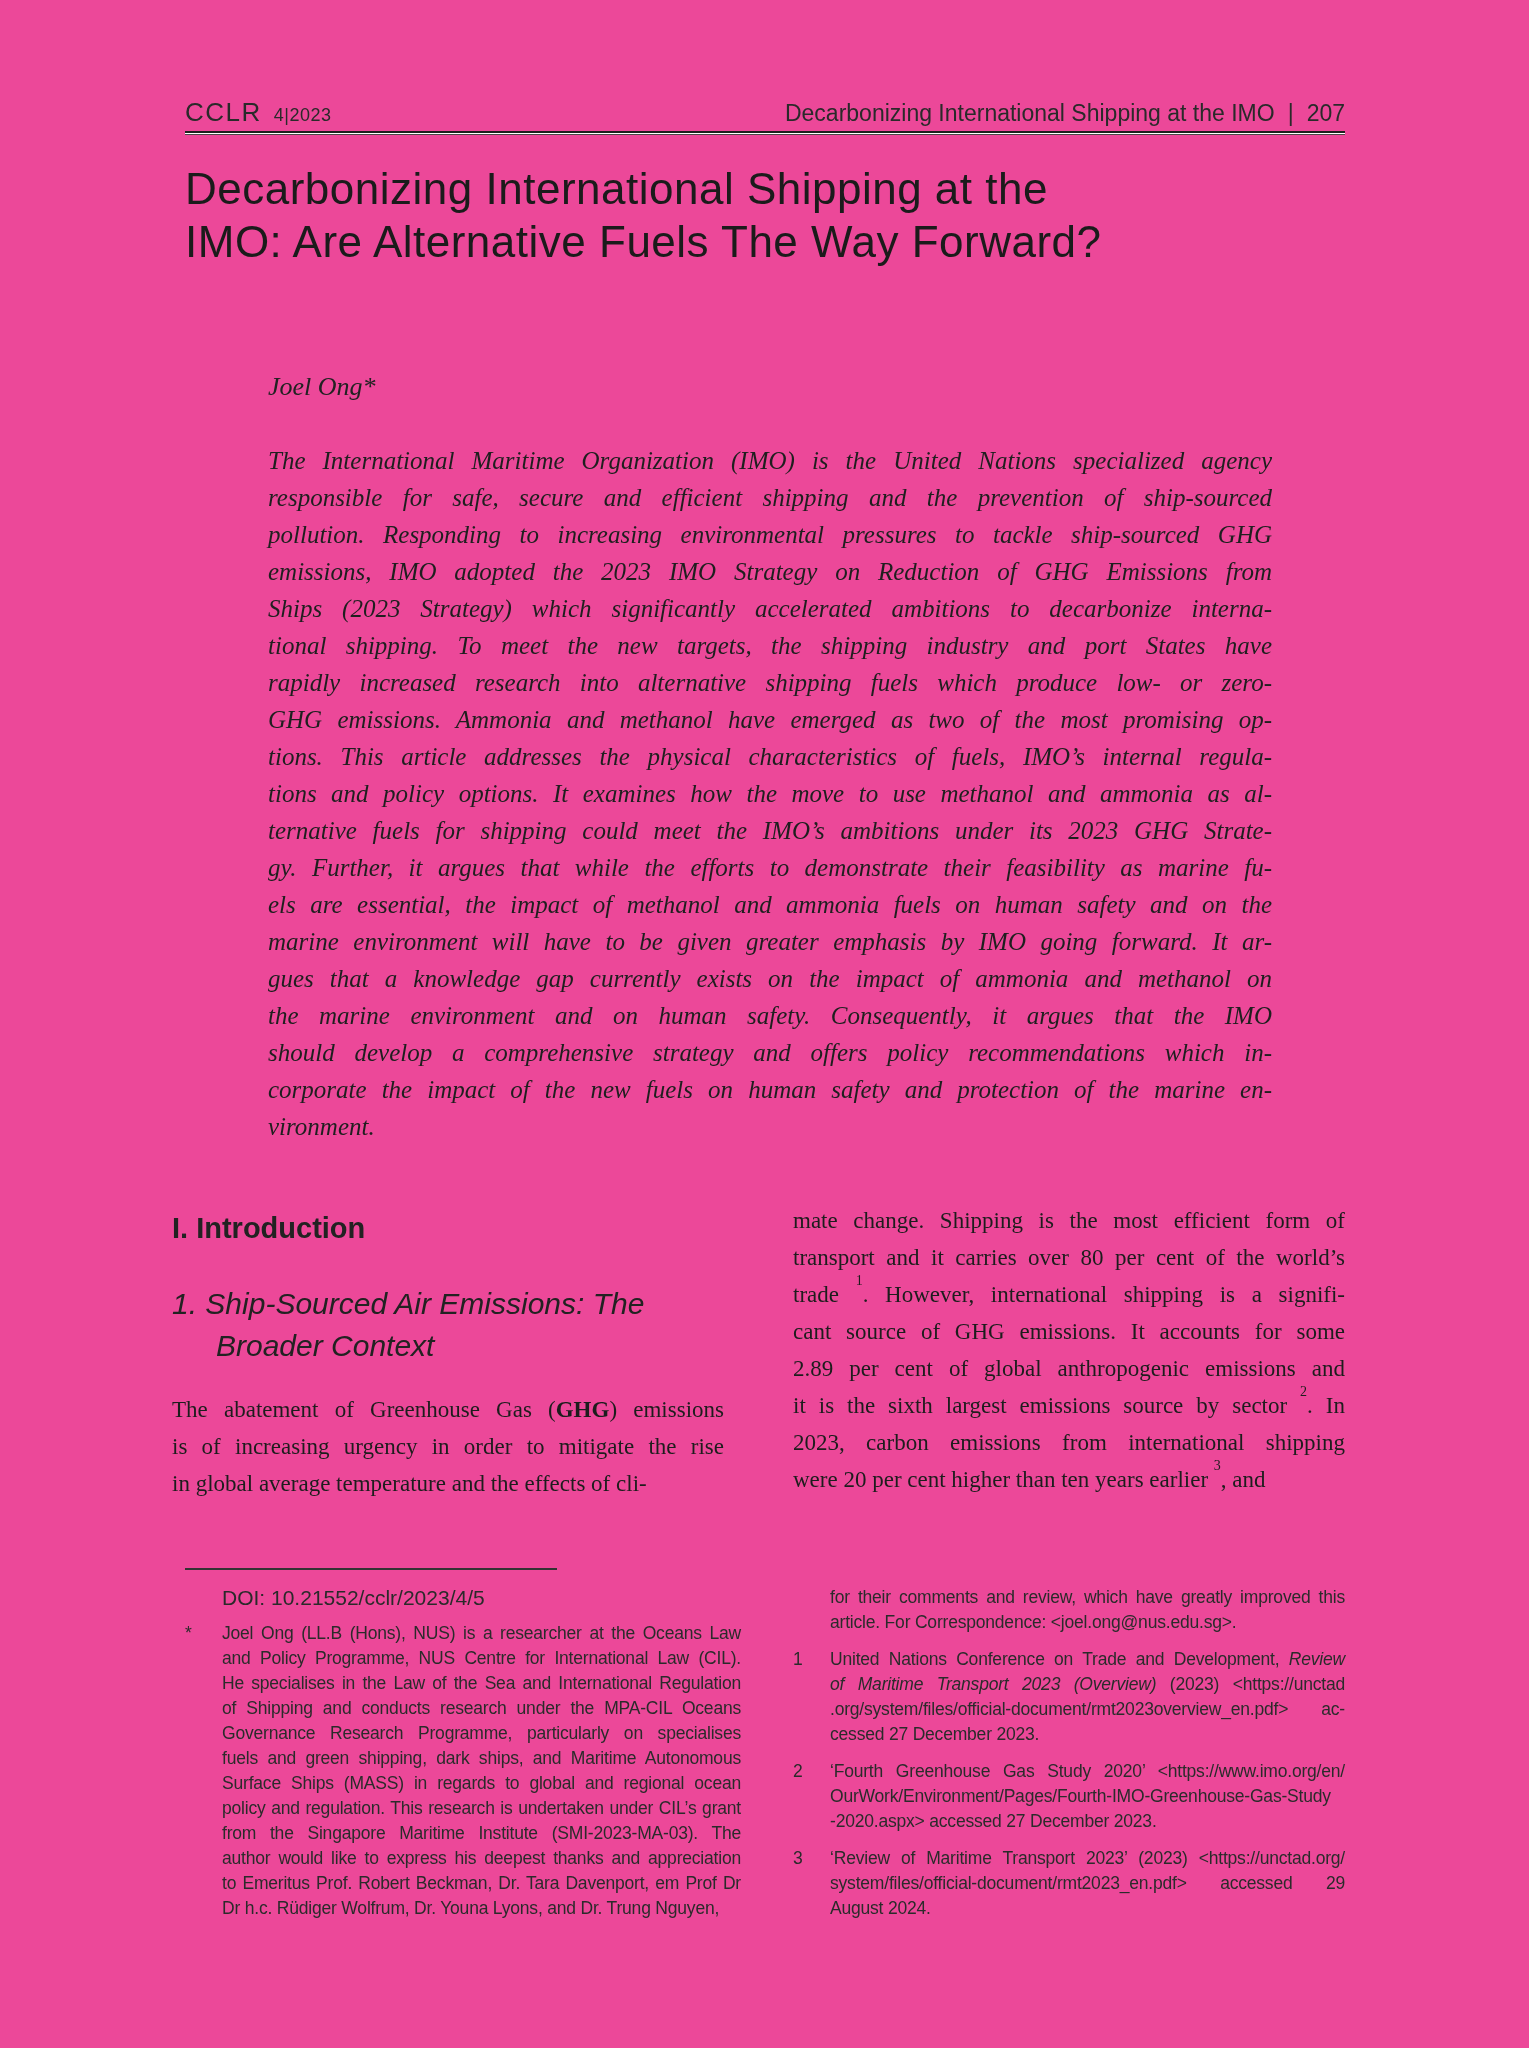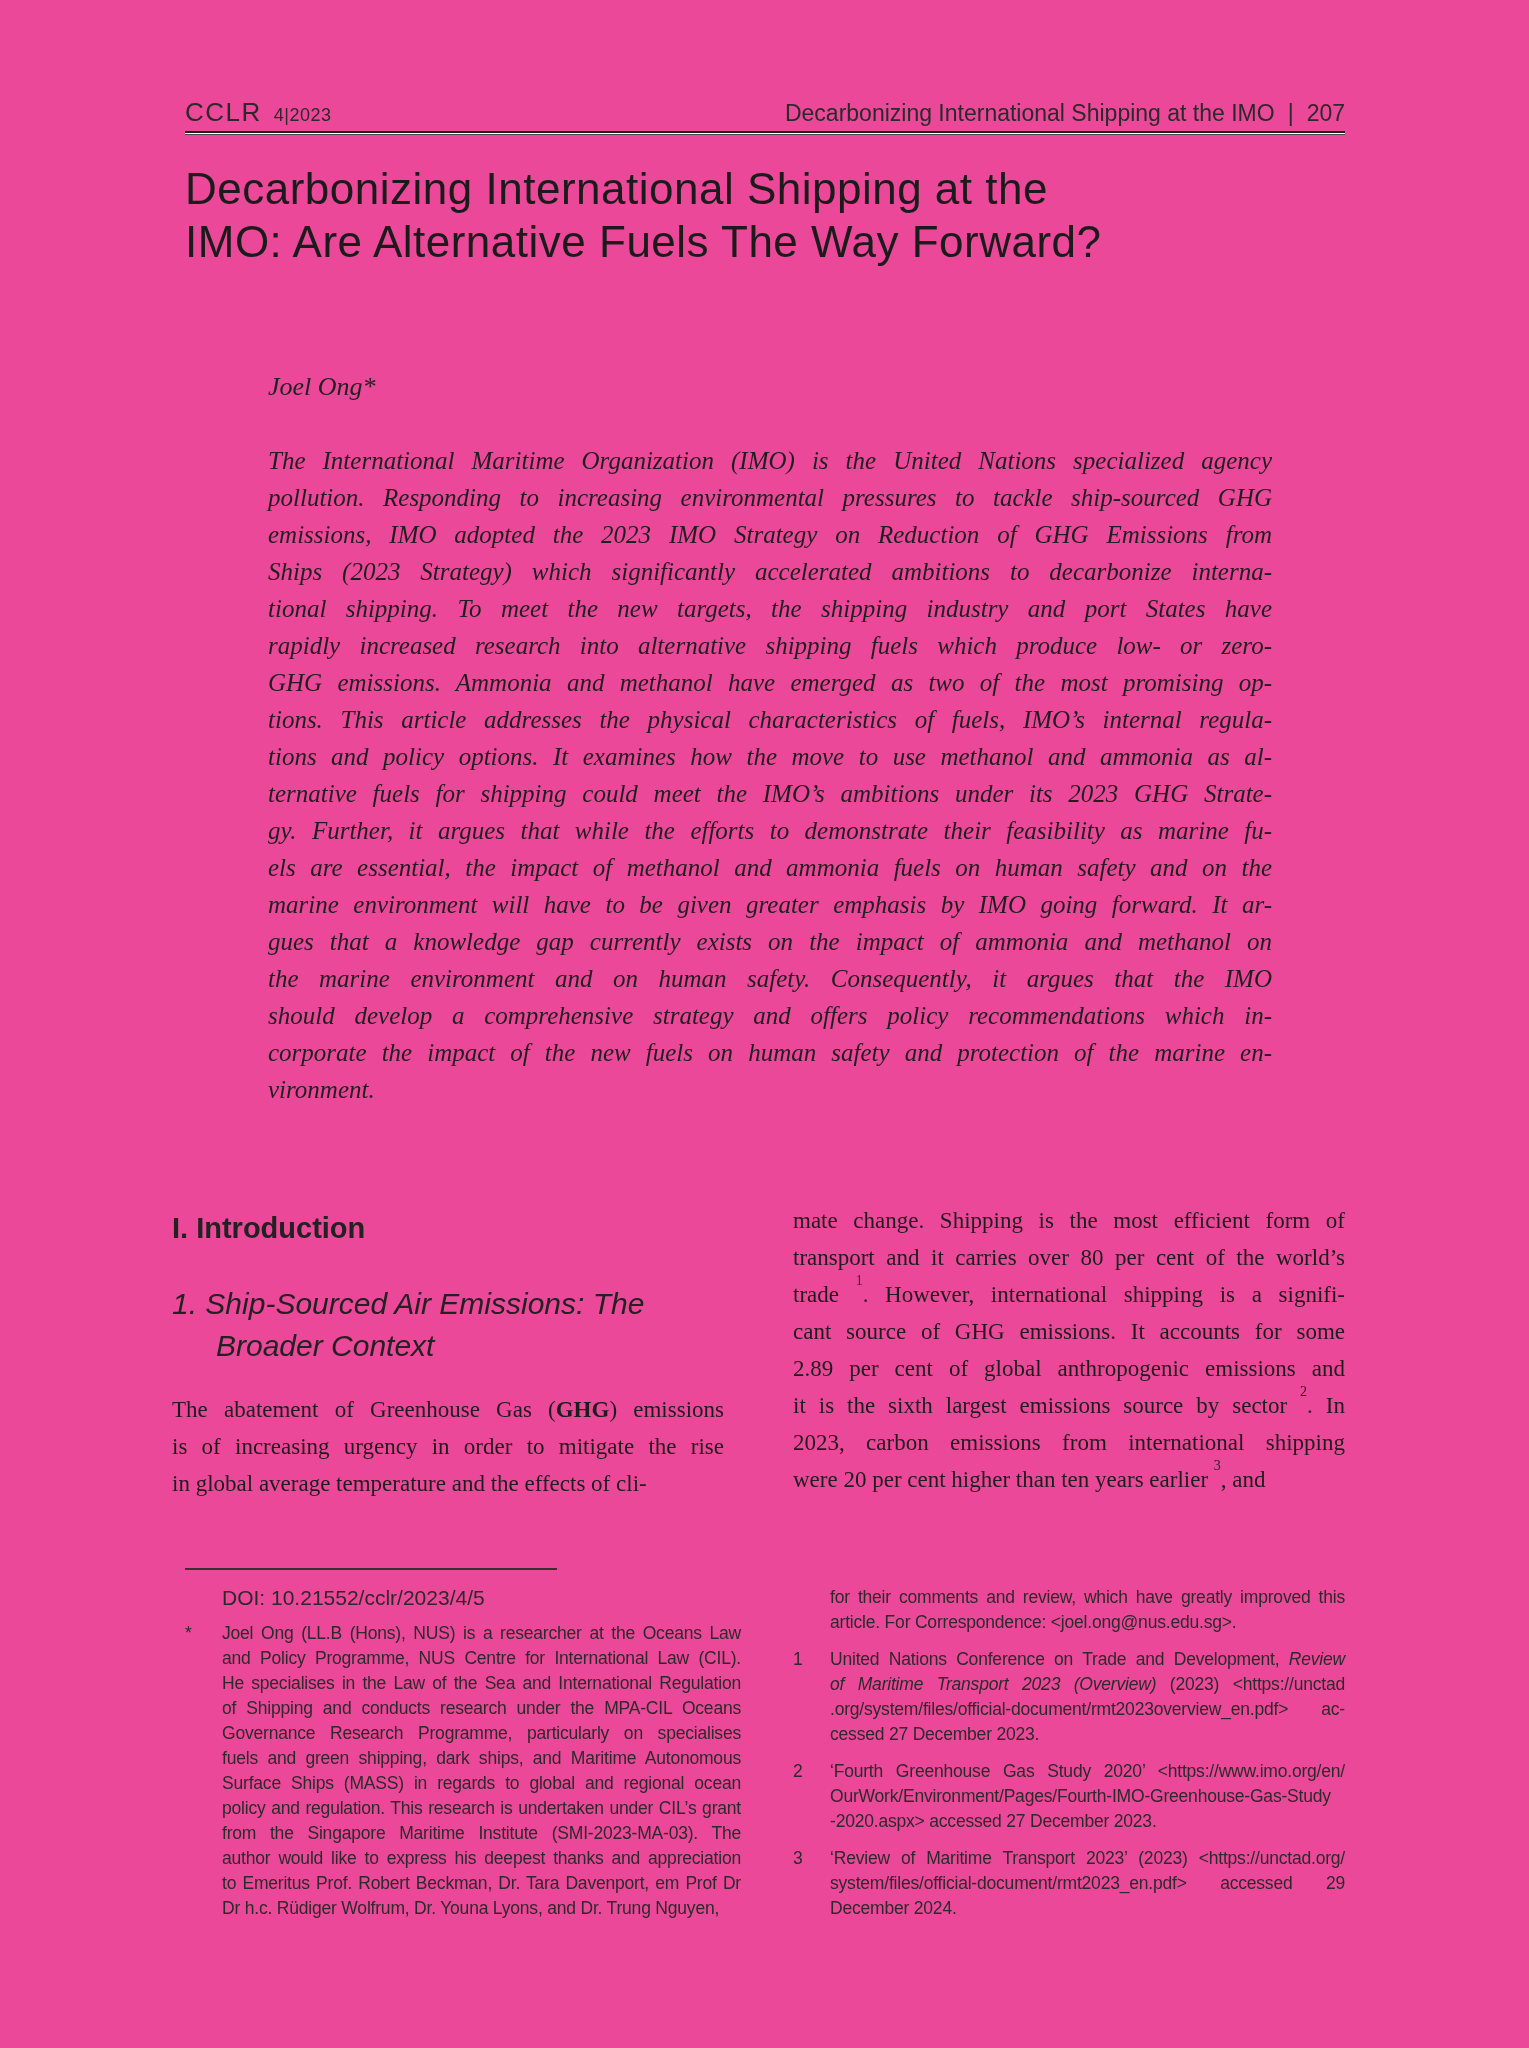--- a/index.html
+++ b/index.html
@@ -65,20 +65,21 @@
 
   <h1 class="title">
     <span class="title-line">Decarbonizing International Shipping at the</span>
     <span class="title-line">IMO: Are Alternative Fuels The Way Forward?</span>
   </h1>
 
   <div class="author">Joel Ong*</div>
 
   <div class="abstract lines">
       <div>The International Maritime Organization (IMO) is the United Nations specialized agency</div>
+      <div>responsible for safe, secure and efficient shipping and the prevention of ship-sourced</div>
       <div>pollution. Responding to increasing environmental pressures to tackle ship-sourced GHG</div>
       <div>emissions, IMO adopted the 2023 IMO Strategy on Reduction of GHG Emissions from</div>
       <div>Ships (2023 Strategy) which significantly accelerated ambitions to decarbonize interna-</div>
       <div>tional shipping. To meet the new targets, the shipping industry and port States have</div>
       <div>rapidly increased research into alternative shipping fuels which produce low- or zero-</div>
       <div>GHG emissions. Ammonia and methanol have emerged as two of the most promising op-</div>
       <div>tions. This article addresses the physical characteristics of fuels, IMO’s internal regula-</div>
       <div>tions and policy options. It examines how the move to use methanol and ammonia as al-</div>
       <div>ternative fuels for shipping could meet the IMO’s ambitions under its 2023 GHG Strate-</div>
       <div>gy. Further, it argues that while the efforts to demonstrate their feasibility as marine fu-</div>
@@ -164,19 +165,19 @@
             <div>‘Fourth Greenhouse Gas Study 2020’ &lt;https://www.imo.org/en/</div>
             <div>OurWork/Environment/Pages/Fourth-IMO-Greenhouse-Gas-Study</div>
             <div>-2020.aspx&gt; accessed 27 December 2023.</div>
           </div>
         </div>
         <div class="fn">
           <span class="fn-label">3</span>
           <div class="fn-text lines">
             <div>‘Review of Maritime Transport 2023’ (2023) &lt;https://unctad.org/</div>
             <div>system/files/official-document/rmt2023_en.pdf&gt; accessed 29</div>
-            <div>December 2024.</div>
+            <div>August 2024.</div>
           </div>
         </div>
       </div>
   </div>
 
 </div>
 
 </body></html>

